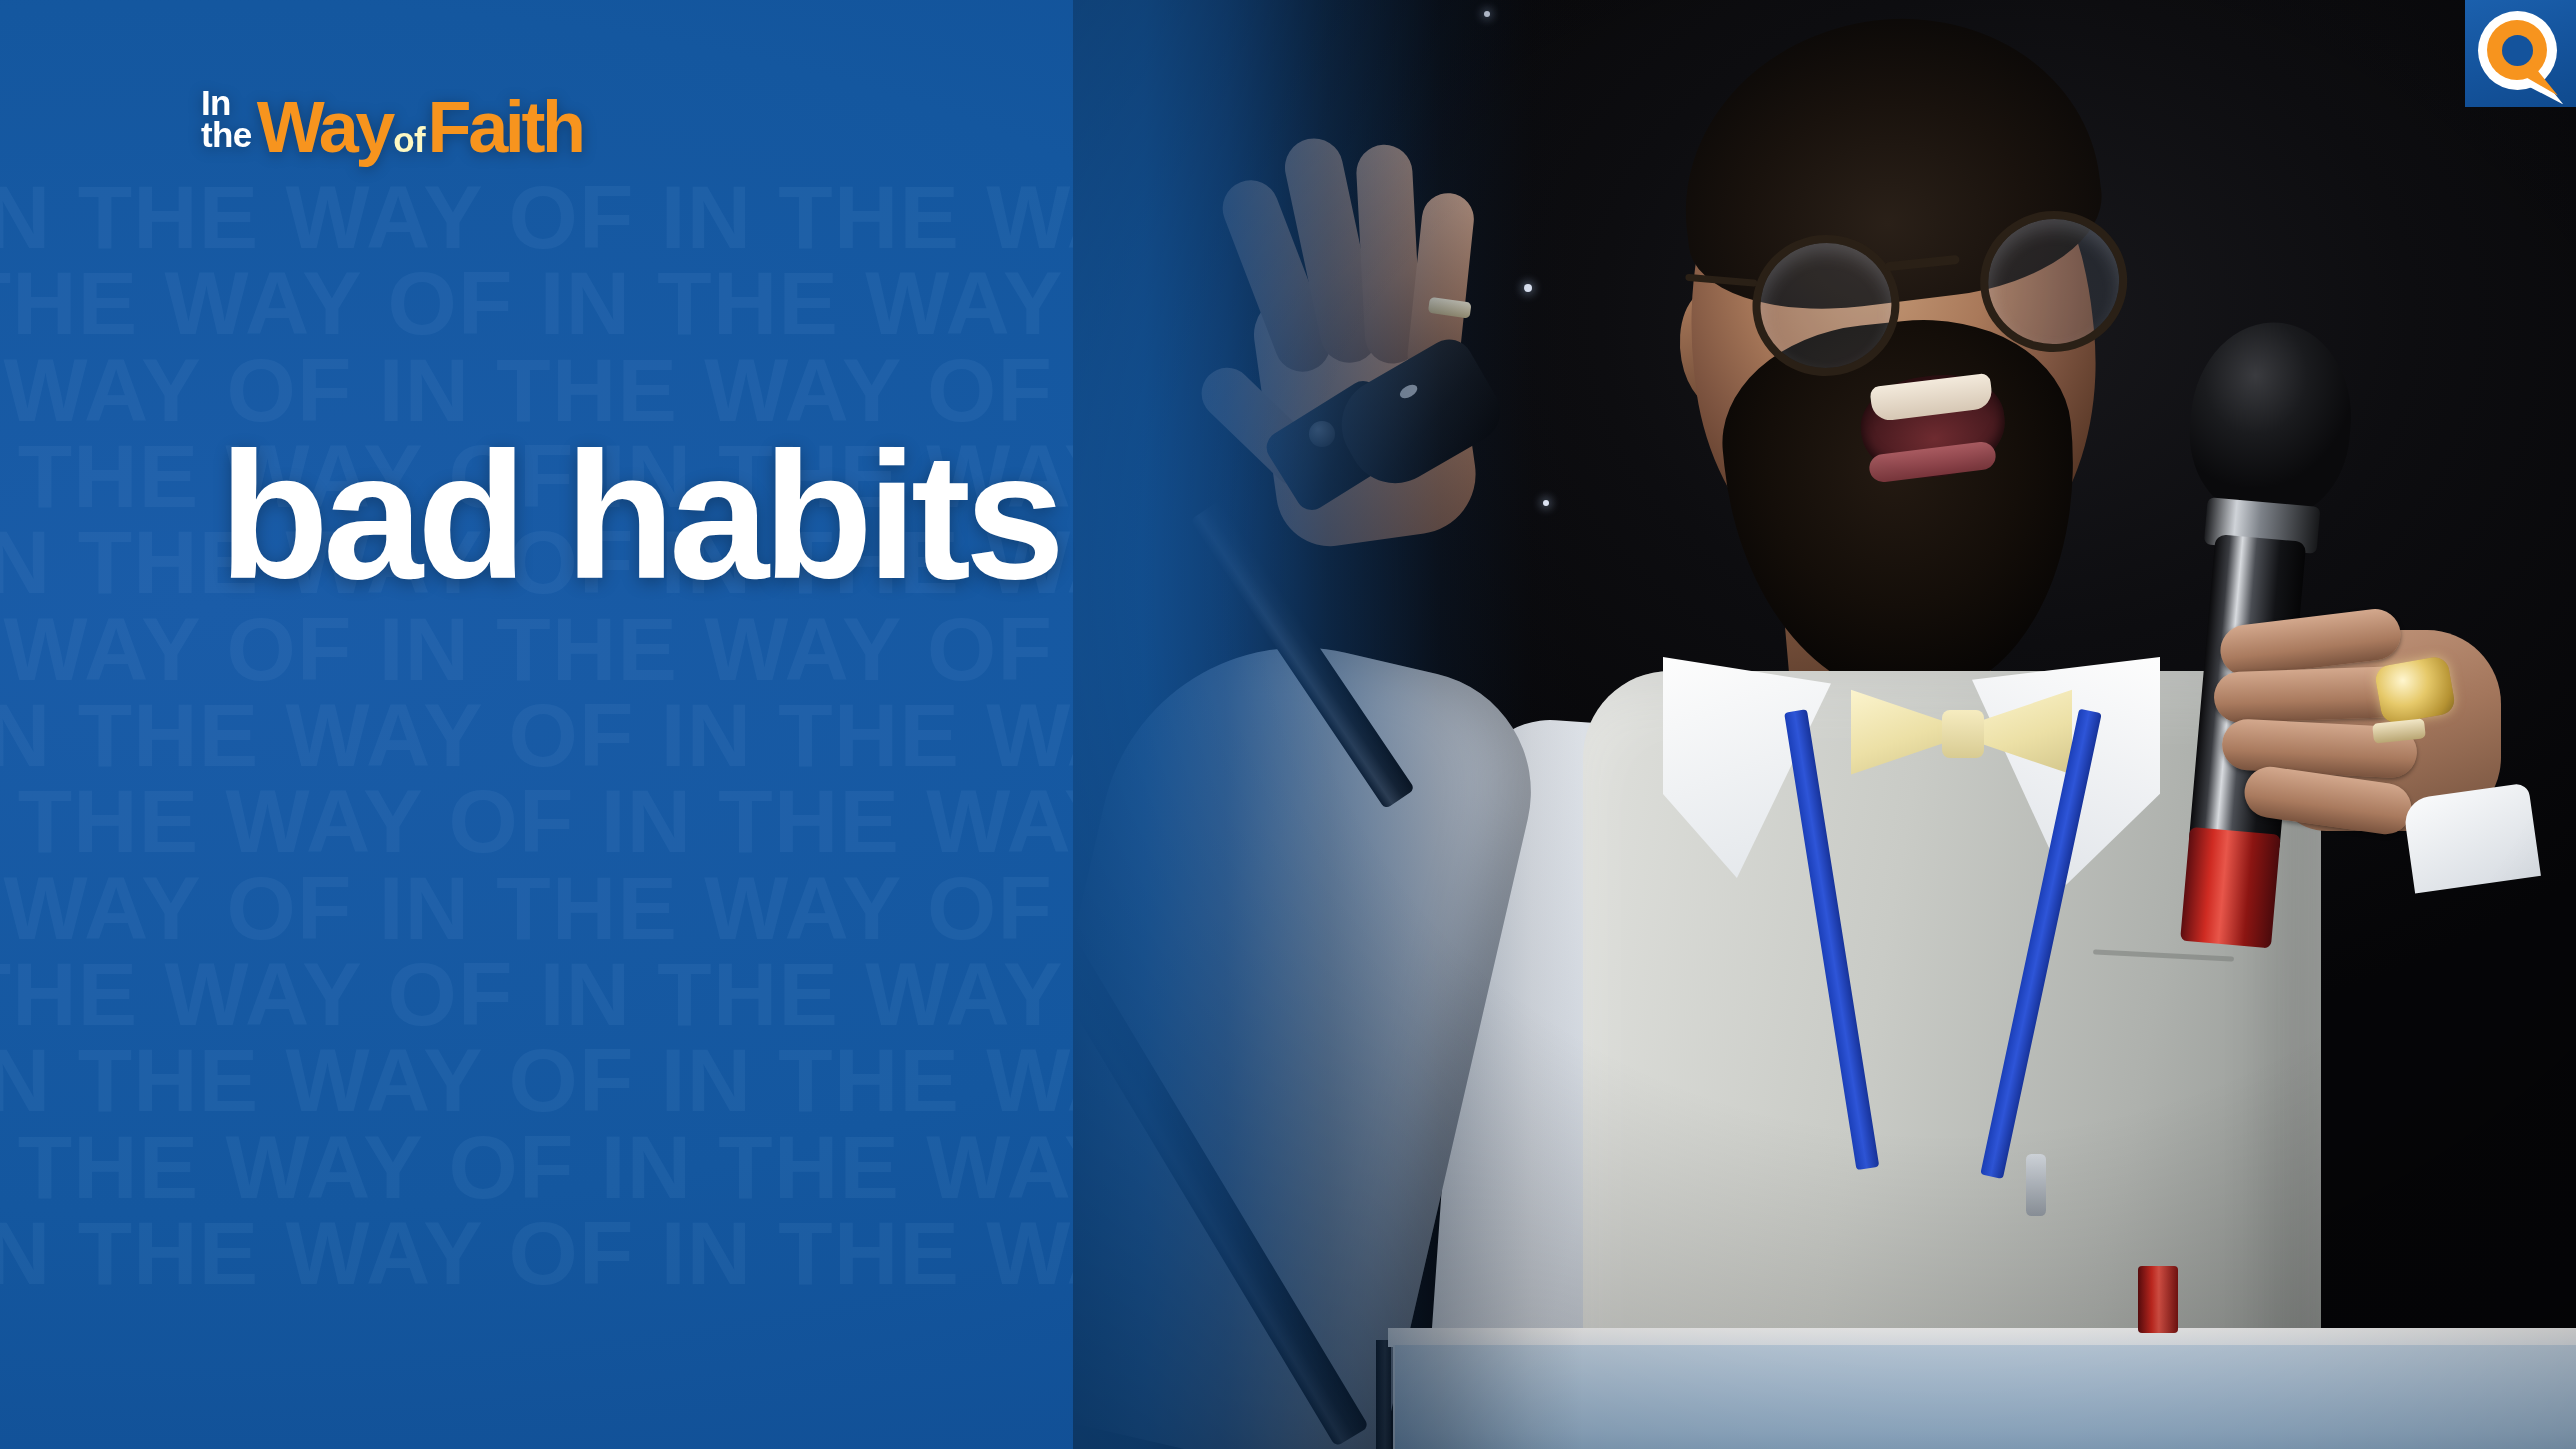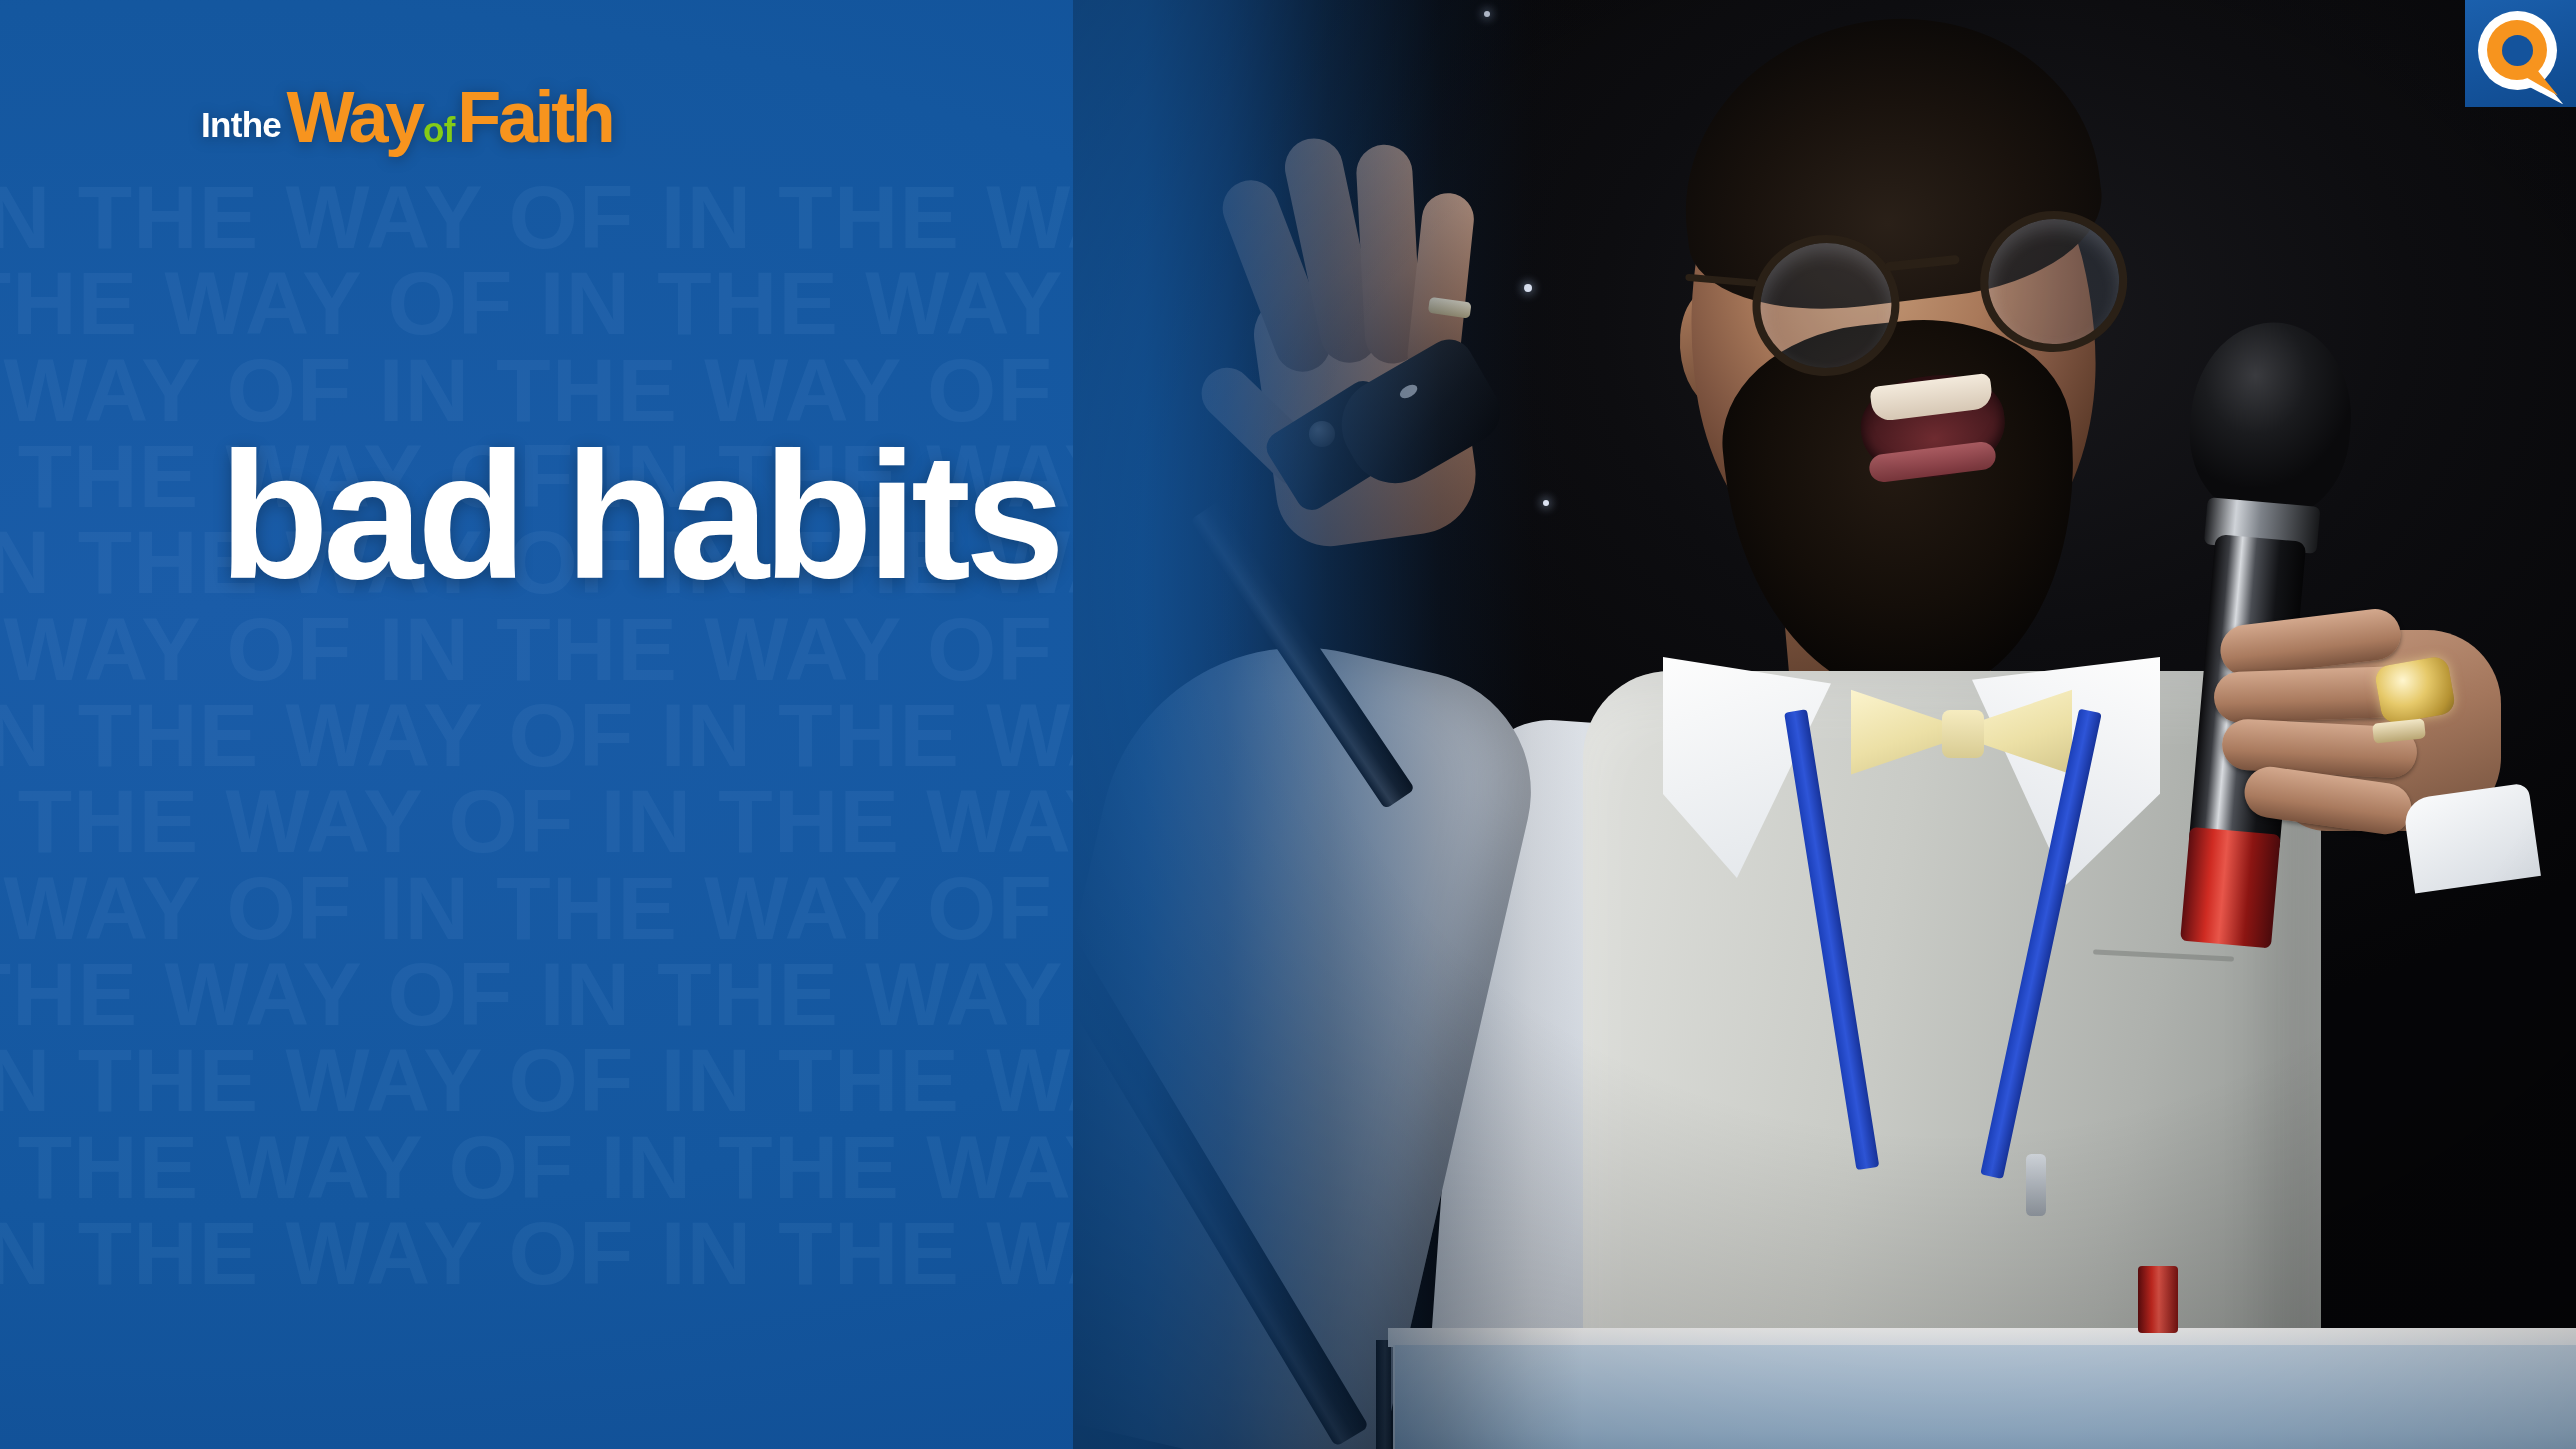--- a/index.html
+++ b/index.html
@@ -270,25 +270,25 @@
     background:linear-gradient(90deg,#0a0b0d,#2b2f35 60%,#101215);}
   .podium-red{position:absolute;left:750px;top:-62px;width:40px;height:67px;
     background:linear-gradient(90deg,#5f0c0e,#cf2a21 34%,#e55549 52%,#7c1311 100%);border-radius:4px;z-index:35;}
 
   
   .wordmark{
     position:absolute;left:201px;top:87px;z-index:60;
     display:flex;align-items:flex-end;
     filter:drop-shadow(0 2.7px 6.7px rgba(0,0,0,.30));
   }
-  .wm-stack{display:flex;flex-direction:row;align-items:flex-start;
+  .wm-stack{display:flex;flex-direction:column;align-items:flex-start;
     color:#ffffff;font-weight:700;font-size:35px;line-height:0.92;margin-right:5.4px;
     padding-bottom:8px;letter-spacing:-0.7px;}
   .wm-big{color:#f7941e;font-weight:800;font-size:72px;line-height:0.86;letter-spacing:-3.4px;}
-  .wm-of{color:#84cc16;font-weight:700;font-size:35px;line-height:0.86;
+  .wm-of{color:#fef9c3;font-weight:700;font-size:35px;line-height:0.86;
     letter-spacing:-0.7px;padding-bottom:4px;margin:0 2.7px 0 1.3px;}
 
   
   .qbadge{
     position:absolute;right:0;top:0;width:111px;height:107px;z-index:62;
     background:linear-gradient(160deg,#1b60ad 0%,#14539c 55%,#0f4a8e 100%);
     display:flex;align-items:center;justify-content:center;
   }
   .qmark{position:relative;width:85px;height:85px;}
   .qring-w{position:absolute;left:0;top:0;width:79px;height:79px;border-radius:50%;

